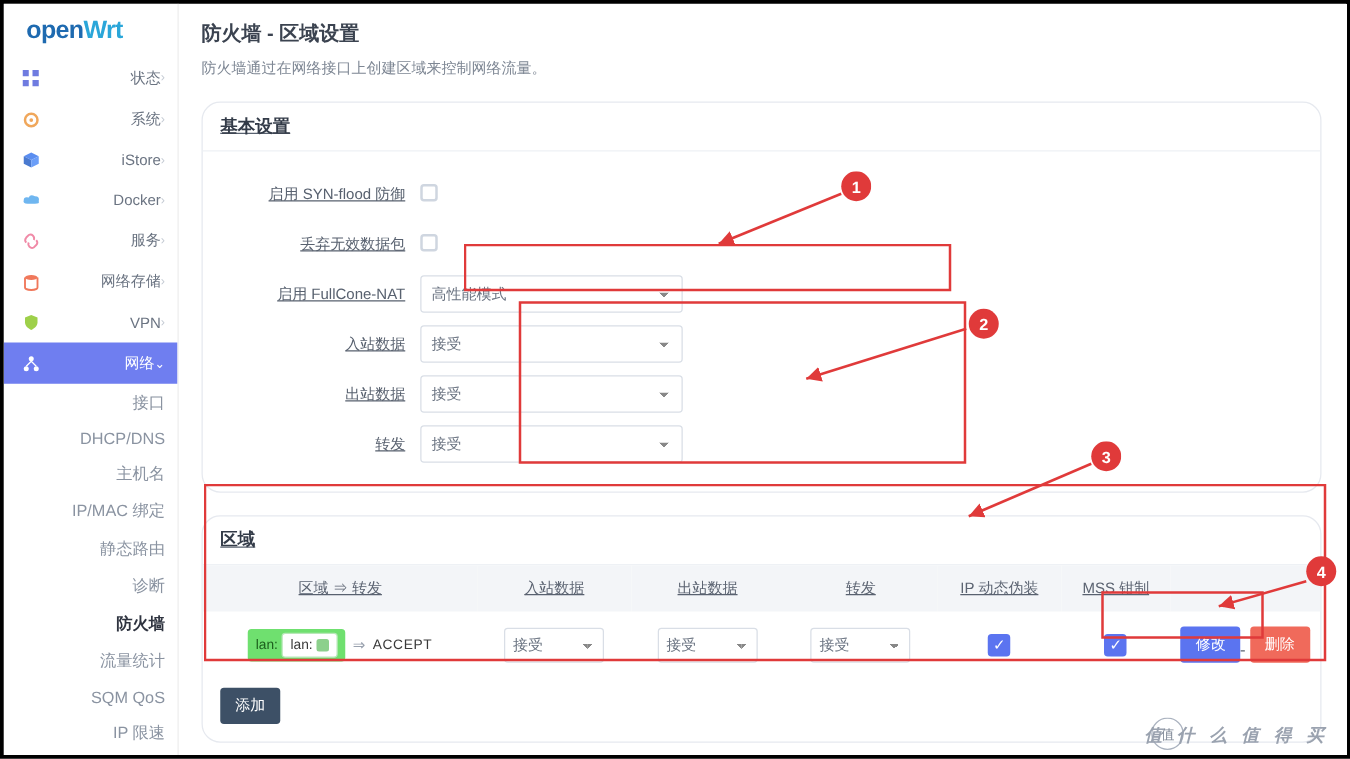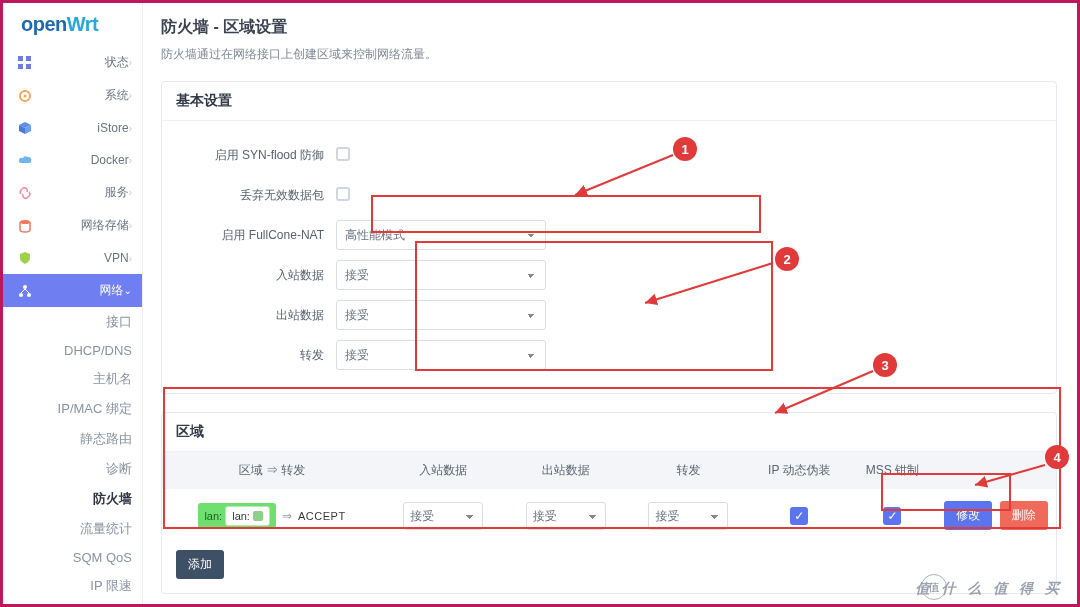--- a/index.html
+++ b/index.html
@@ -1,35 +1,35 @@
 <!DOCTYPE html>
 <html><head>
 <meta charset="utf-8">
 <style>
   *{box-sizing:border-box;margin:0;padding:0;font-family:-apple-system,BlinkMacSystemFont,"Segoe UI","Microsoft YaHei",sans-serif;}
   body{background:#f6f6f6;font-size:12px;color:#58616f;}
-  .app{display:flex;width:1080px;height:607px;border:3px solid #be185d;position:relative;overflow:hidden;background:#fff;}
+  .app{display:flex;width:1080px;height:607px;border:3px solid #000000;position:relative;overflow:hidden;background:#fff;}
   .sidebar{width:140px;flex:0 0 140px;background:#fff;border-right:1px solid #eee;display:flex;flex-direction:column;}
   .logo{padding:10px 0 10px 18px;}
   .logo span{color:#1e6ab0;font-weight:700;font-size:20px;letter-spacing:-0.5px;}
   .logo span b{color:#2aa6d9;font-weight:700;}
   .nav{display:flex;flex-direction:column;overflow:hidden;text-align:right;}
   .nav-item{display:flex;align-items:center;padding:8px 10px 8px 14px;color:#6b7482;cursor:pointer;position:relative;}
   .nav-item .ico{width:16px;height:16px;margin-right:8px;display:inline-flex;align-items:center;justify-content:center;}
   .nav-item .lbl{flex:1;}
   .nav-item .chev{color:#c5cbd4;font-size:10px;}
   .nav-item.active{background:#6f7ef0;color:#fff;}
   .nav-item.active .chev{color:#fff;}
   .sub{display:flex;flex-direction:column;}
   .sub-item{padding:6px 10px 6px 30px;color:#8a93a1;cursor:pointer;font-size:13px;}
   .sub-item.sel{color:#2f3440;font-weight:600;}
   .main{flex:1;padding:10px 20px 10px 18px;overflow:auto;background:#fff;}
   .page-title{font-size:16px;color:#3b4350;font-weight:700;margin:4px 0 6px;}
   .page-desc{font-size:12px;color:#7e8794;margin:8px 0 18px;}
-  .panel{border:1px solid #e6e9ef;border-radius:4px;margin-bottom:18px;background:#fff;}
+  .panel{border:1px solid #e6e9ef;border-radius:15px;margin-bottom:18px;background:#fff;text-decoration:underline;}
   .panel-title{padding:10px 14px;font-size:14px;font-weight:600;color:#333b48;border-bottom:1px solid #eef1f5;}
   .panel-body{padding:10px 14px 14px;}
   .form-row{display:flex;align-items:center;margin:8px 0; min-height:32px;}
   .form-row .flabel{width:160px;text-align:right;padding-right:12px;color:#58616f;font-size:12px;}
   .form-row .fval{flex:1;max-width:280px;}
   select.form-ctrl{width:210px;height:30px;border:1px solid #d9dee6;border-radius:3px;background:#fff;color:#6b7482;padding:0 24px 0 8px;font-size:12px;appearance:none;background-image:linear-gradient(45deg,transparent 50%,#888 50%),linear-gradient(135deg,#888 50%,transparent 50%);background-position:calc(100% - 14px) 13px,calc(100% - 10px) 13px;background-size:4px 4px,4px 4px;background-repeat:no-repeat;}
   .chk{width:14px;height:14px;border:2px solid #cfd6e0;border-radius:3px;display:inline-block;}
   .zones-table{width:100%;border-collapse:separate;border-spacing:0;}
   .zones-table th{background:#f3f5f8;padding:10px 6px;font-weight:500;color:#5c6472;font-size:12px;text-align:center;}
   .zones-table td{padding:12px 6px;text-align:center;vertical-align:middle;}

